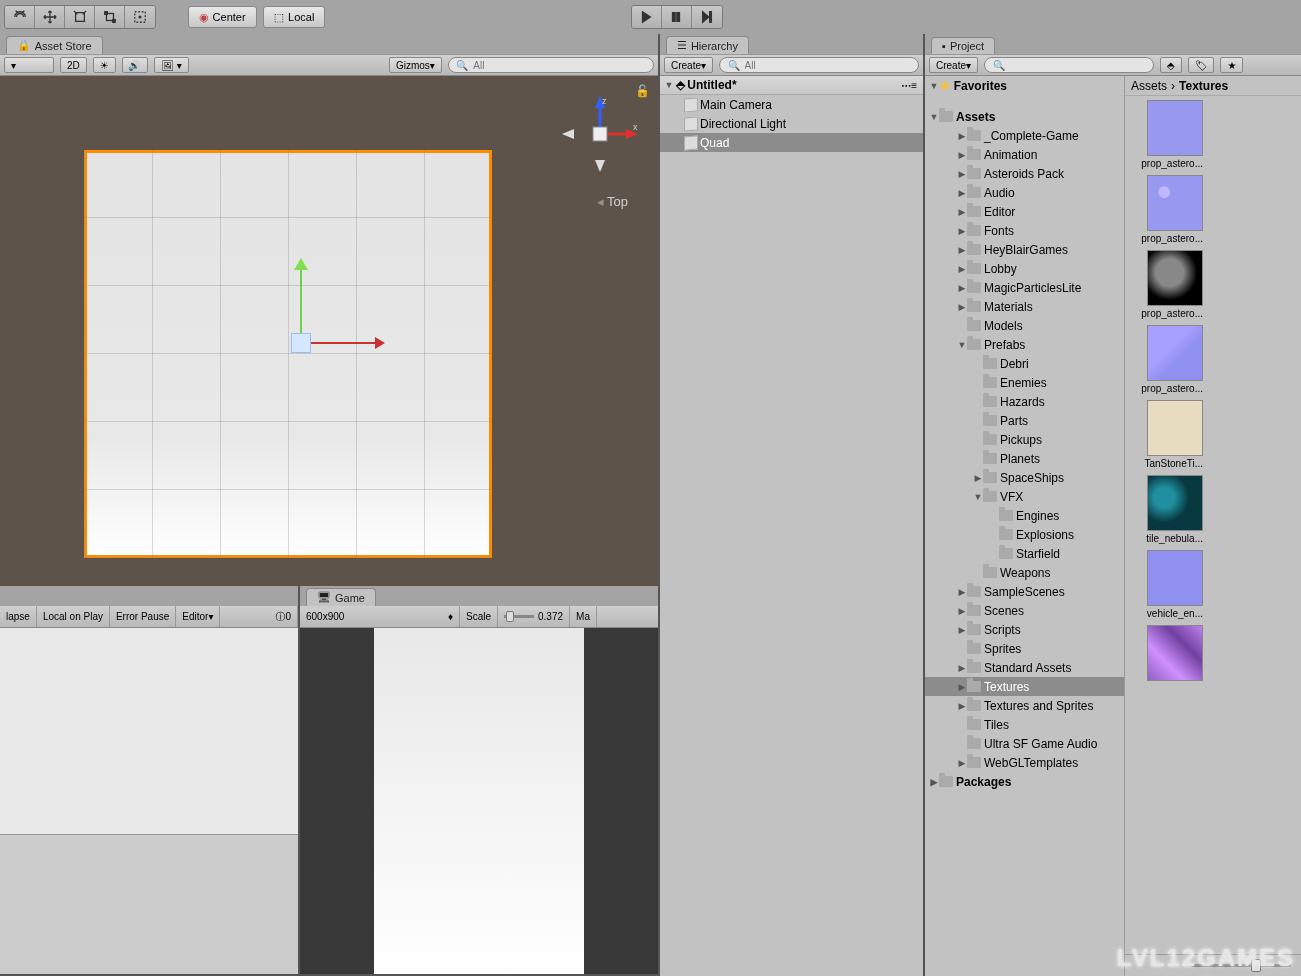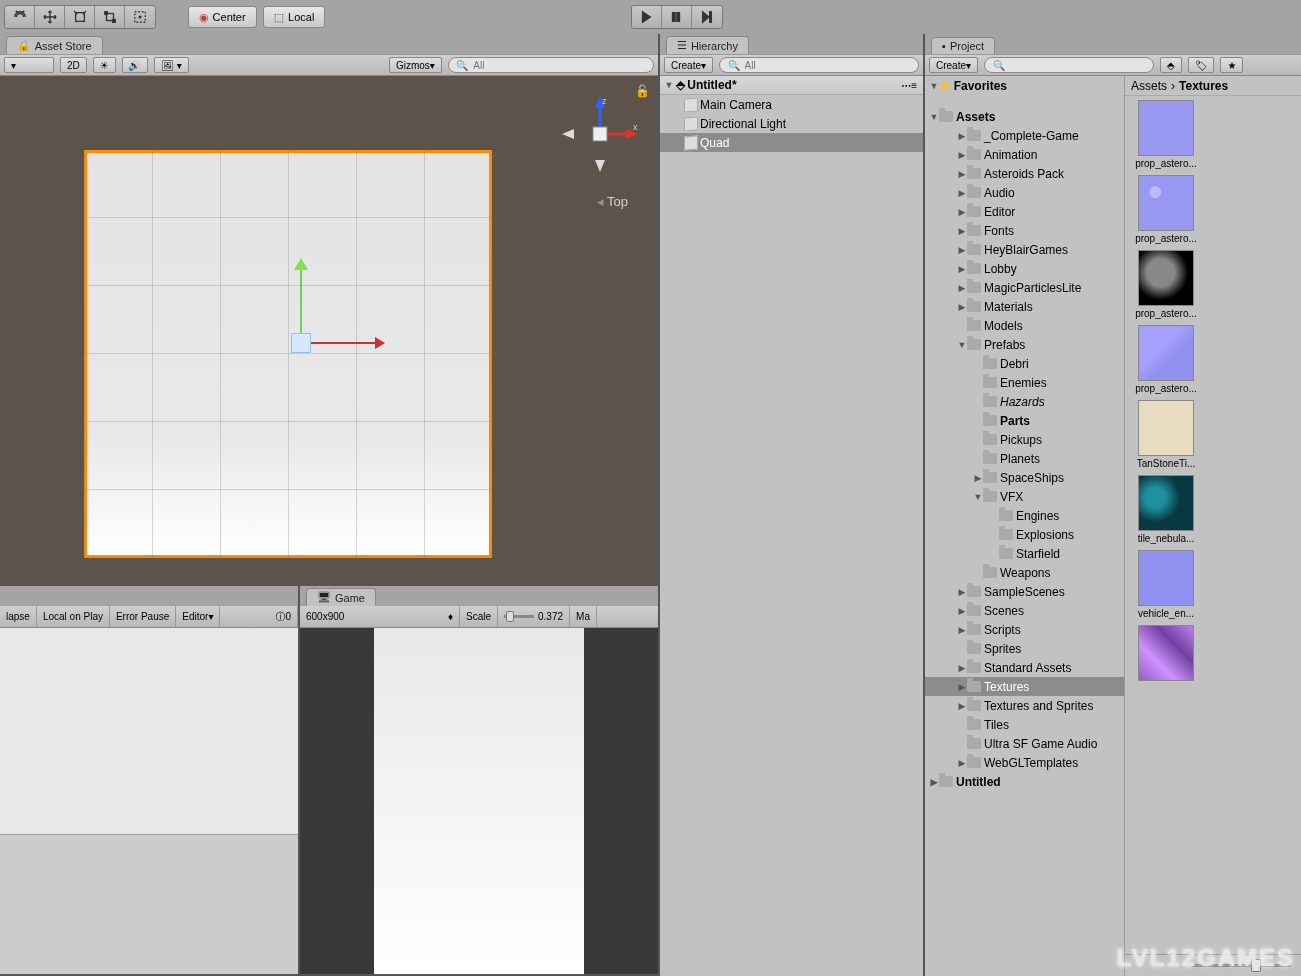--- a/index.html
+++ b/index.html
@@ -61,21 +61,21 @@
 .proj-tree{width:200px;background:#c2c2c2;font-size:12px;overflow-y:auto;border-right:1px solid #999;}
 .tree-row{height:19px;display:flex;align-items:center;cursor:pointer;white-space:nowrap;}
 .tree-row.sel{background:#8c8c8c;color:#fff;}
 .tree-row.bold{font-weight:bold;}
 .folder-icon{width:14px;height:11px;background:#aaa;border-radius:1px;margin-right:3px;position:relative;}
 .folder-icon::before{content:'';position:absolute;top:-3px;left:0;width:6px;height:3px;background:#aaa;border-radius:1px 1px 0 0;}
 .star-icon{color:#f5c040;margin-right:3px;font-size:13px;}
 .proj-assets{flex:1;background:#c2c2c2;display:flex;flex-direction:column;}
 .asset-crumb{height:20px;background:#c2c2c2;border-bottom:1px solid #aaa;padding:0 6px;font-size:12px;display:flex;align-items:center;gap:4px;}
 .asset-grid{flex:1;padding:4px;overflow-y:auto;}
-.asset-item{width:74px;display:flex;flex-direction:column;align-items:center;margin-bottom:6px;cursor:pointer;}
+.asset-item{width:74px;display:flex;flex-direction:column;align-items:flex-end;margin-bottom:6px;cursor:pointer;}
 .asset-thumb{width:56px;height:56px;border:1px solid #888;}
 .asset-label{font-size:10px;margin-top:2px;max-width:72px;overflow:hidden;text-overflow:ellipsis;white-space:nowrap;}
 .asset-slider{height:22px;border-top:1px solid #999;display:flex;align-items:center;justify-content:flex-end;padding:0 10px;}
 .slider-track{width:100px;height:3px;background:#888;position:relative;border-radius:2px;}
 .slider-thumb{position:absolute;top:-5px;width:10px;height:13px;background:#e0e0e0;border:1px solid #777;border-radius:2px;}
 
 .watermark{position:absolute;right:6px;bottom:4px;color:#e6e6e6;font-size:24px;font-weight:bold;letter-spacing:2px;font-family:'Arial Black',sans-serif;text-shadow:0 0 4px #fff;}
 </style>
 </head>
 <body>
@@ -298,22 +298,22 @@
             <div class="tree-row" style="padding-left: 32px;"><span class="tri">▶</span><span class="folder-icon"></span>Editor</div>
             <div class="tree-row" style="padding-left: 32px;"><span class="tri">▶</span><span class="folder-icon"></span>Fonts</div>
             <div class="tree-row" style="padding-left: 32px;"><span class="tri">▶</span><span class="folder-icon"></span>HeyBlairGames</div>
             <div class="tree-row" style="padding-left: 32px;"><span class="tri">▶</span><span class="folder-icon"></span>Lobby</div>
             <div class="tree-row" style="padding-left: 32px;"><span class="tri">▶</span><span class="folder-icon"></span>MagicParticlesLite</div>
             <div class="tree-row" style="padding-left: 32px;"><span class="tri">▶</span><span class="folder-icon"></span>Materials</div>
             <div class="tree-row" style="padding-left: 32px;"><span class="tri">&nbsp;</span><span class="folder-icon"></span>Models</div>
             <div class="tree-row" style="padding-left: 32px;"><span class="tri">▼</span><span class="folder-icon"></span>Prefabs</div>
             <div class="tree-row" style="padding-left: 48px;"><span class="tri">&nbsp;</span><span class="folder-icon"></span>Debri</div>
             <div class="tree-row" style="padding-left: 48px;"><span class="tri">&nbsp;</span><span class="folder-icon"></span>Enemies</div>
-            <div class="tree-row" style="padding-left: 48px; font-style: italic;"><span class="tri">&nbsp;</span><span class="folder-icon"></span>Hazards</div>
-            <div class="tree-row" style="padding-left: 48px; font-weight: bold;"><span class="tri">&nbsp;</span><span class="folder-icon"></span>Parts</div>
+            <div class="tree-row" style="padding-left: 48px;"><span class="tri">&nbsp;</span><span class="folder-icon"></span>Hazards</div>
+            <div class="tree-row" style="padding-left: 48px;"><span class="tri">&nbsp;</span><span class="folder-icon"></span>Parts</div>
             <div class="tree-row" style="padding-left: 48px;"><span class="tri">&nbsp;</span><span class="folder-icon"></span>Pickups</div>
             <div class="tree-row" style="padding-left: 48px;"><span class="tri">&nbsp;</span><span class="folder-icon"></span>Planets</div>
             <div class="tree-row" style="padding-left: 48px;"><span class="tri">▶</span><span class="folder-icon"></span>SpaceShips</div>
             <div class="tree-row" style="padding-left: 48px;"><span class="tri">▼</span><span class="folder-icon"></span>VFX</div>
             <div class="tree-row" style="padding-left: 64px;"><span class="tri">&nbsp;</span><span class="folder-icon"></span>Engines</div>
             <div class="tree-row" style="padding-left: 64px;"><span class="tri">&nbsp;</span><span class="folder-icon"></span>Explosions</div>
             <div class="tree-row" style="padding-left: 64px;"><span class="tri">&nbsp;</span><span class="folder-icon"></span>Starfield</div>
             <div class="tree-row" style="padding-left: 48px;"><span class="tri">&nbsp;</span><span class="folder-icon"></span>Weapons</div>
             <div class="tree-row" style="padding-left: 32px;"><span class="tri">▶</span><span class="folder-icon"></span>SampleScenes</div>
             <div class="tree-row" style="padding-left: 32px;"><span class="tri">▶</span><span class="folder-icon"></span>Scenes</div>
@@ -322,21 +322,21 @@
             <div class="tree-row" style="padding-left: 32px;"><span class="tri">▶</span><span class="folder-icon"></span>Standard Assets</div>
             <div class="tree-row sel" style="padding-left: 32px;"><span class="tri">▶</span><span class="folder-icon"></span>Textures</div>
             <div class="tree-row" style="padding-left: 32px;"><span class="tri">▶</span><span class="folder-icon"></span>Textures and Sprites</div>
             <div class="tree-row" style="padding-left: 32px;"><span class="tri">&nbsp;</span><span class="folder-icon"></span>Tiles</div>
             <div class="tree-row" style="padding-left: 32px;"><span class="tri">&nbsp;</span><span class="folder-icon"></span>Ultra SF Game Audio</div>
             <div class="tree-row" style="padding-left: 32px;"><span class="tri">▶</span><span class="folder-icon"></span>WebGLTemplates</div>
           </div>
         <div class="tree-row bold" style="padding-left:4px;">
             <span class="tri">▶</span>
             <span class="folder-icon"></span>
-            <span>Untitled</span>
+            <span>Packages</span>
           </div>
       </div>
       <div class="proj-assets">
         <div class="asset-crumb">
           <span>Assets</span>
             <span>›</span>
             <b>Textures</b>
         </div>
         <div class="asset-grid" id="asset-grid">
             <div class="asset-item">

